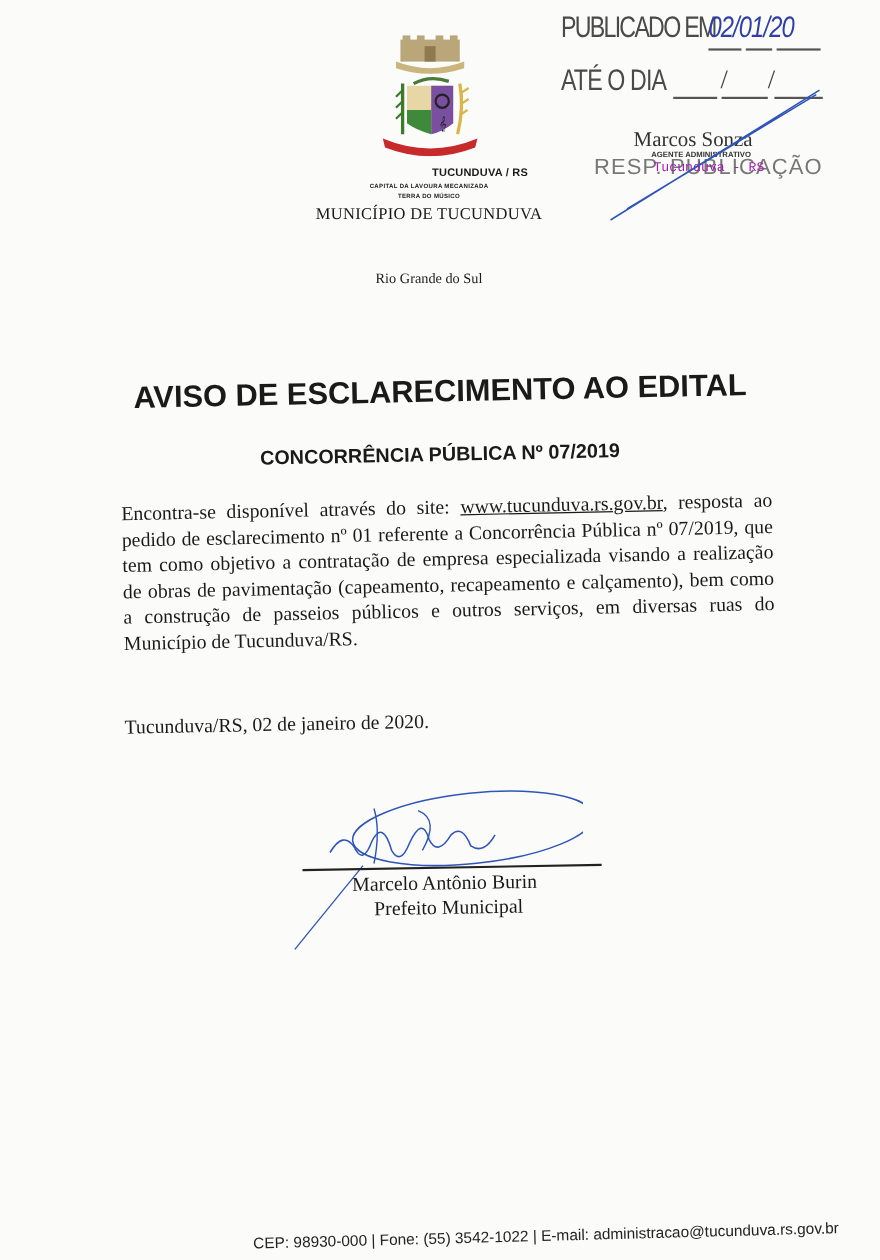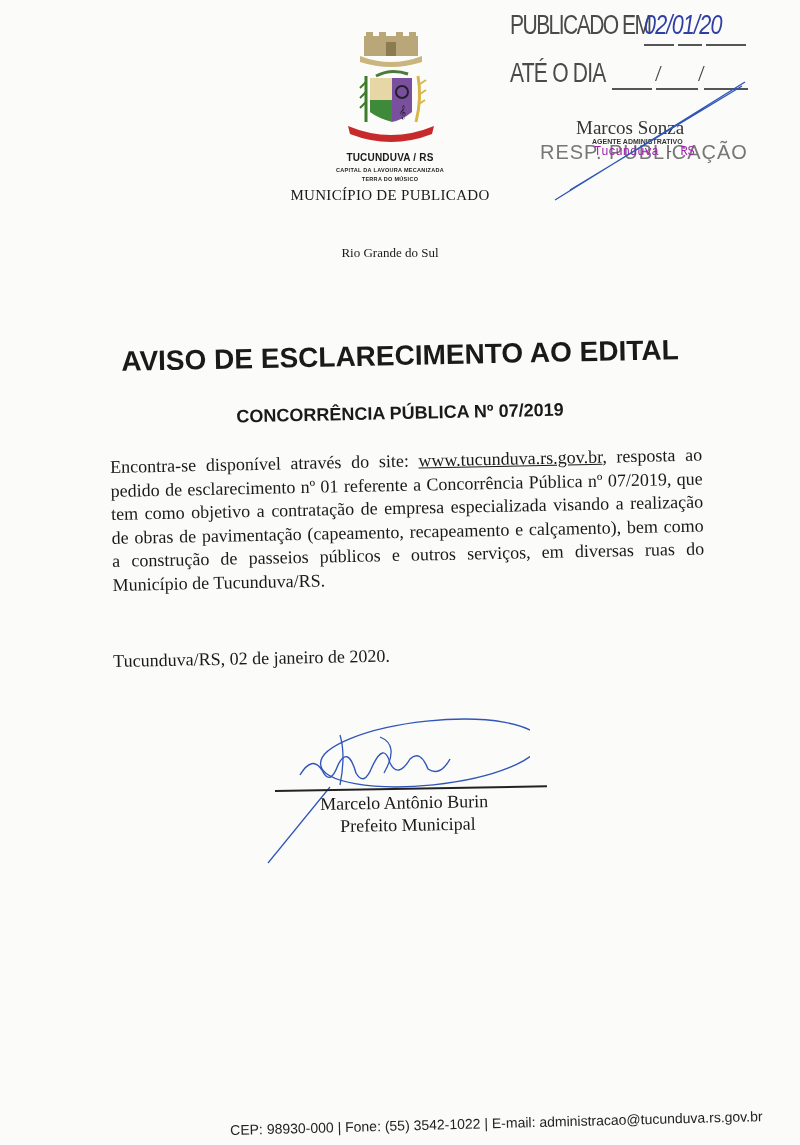--- a/index.html
+++ b/index.html
@@ -6,21 +6,21 @@
   body {
     width: 800px; height: 1145px; position: relative; overflow: hidden;
     background: #fbfbfa;
     font-family: "Liberation Serif", serif;
     color: #1a1a1a;
   }
   .abs { position: absolute; }
 
   
   #crest { left: 336px; top: 32px; width: 110px; height: 110px; }
-  .crest-city { left: 300px; top: 152px; width: 180px; text-align: center;
+  .crest-city { left: 300px; top: 152px; width: 180px; text-align: right;
     font-family: "Liberation Sans", sans-serif; font-weight: bold; font-size: 10px; letter-spacing: 0.2px; }
   .crest-sub { left: 300px; width: 180px; text-align: center;
     font-family: "Liberation Sans", sans-serif; font-weight: bold; font-size: 5.5px; letter-spacing: 0.3px; }
   .muni { left: 260px; top: 187px; width: 260px; text-align: center; font-size: 15px; letter-spacing: 0.3px; }
   .state { left: 260px; top: 205px; width: 260px; text-align: center; font-size: 13px; margin-top: 40px; }
   .stamp-line1 { left: 510px; top: 10px; font-size: 27px; letter-spacing: -2px; transform: scaleX(0.78); transform-origin: left; font-family: "Liberation Sans Narrow", "Liberation Sans", sans-serif; color: #4a4a4a; }
   .stamp-line2 { left: 510px; top: 58px; font-size: 27px; letter-spacing: -1px; transform: scaleX(0.78); transform-origin: left; font-family: "Liberation Sans", sans-serif; color: #4a4a4a; }
   .stamp-date { left: 644px; top: 10px; font-size: 27px; font-style: italic; color: #2f3fa5;
     font-family: "Liberation Sans", sans-serif; transform: scaleX(0.8); transform-origin: left; letter-spacing: -1px; }
   .stamp-under { height: 2px; background: #555; }
@@ -72,21 +72,21 @@
   <path d="M82 44 Q86 66 80 90" stroke="#d9b64a" stroke-width="3" fill="none"></path>
   <path d="M84 52 L90 48 M84 62 L90 58 M83 72 L89 68" stroke="#d9b64a" stroke-width="2"></path>
 
   <path d="M40 44 Q55 36 72 42" stroke="#4b7a3a" stroke-width="3" fill="none"></path>
 
   <path d="M12 94 Q55 112 98 94 L96 102 Q55 118 14 102 Z" fill="#c62a2a"></path>
 </svg>
 <div class="abs crest-city">TUCUNDUVA / RS</div>
 <div class="abs crest-sub" style="top:167px">CAPITAL DA LAVOURA MECANIZADA</div>
 <div class="abs crest-sub" style="top:176px">TERRA DO MÚSICO</div>
-<div class="abs muni">MUNICÍPIO DE PUBLICADO</div>
+<div class="abs muni">MUNICÍPIO DE TUCUNDUVA</div>
 <div class="abs state">Rio Grande do Sul</div>
 
 <div class="abs stamp-line1">PUBLICADO EM</div>
 <div class="abs stamp-date">02/01/20</div>
 <div class="abs stamp-under" style="left:644px;top:44px;width:30px"></div>
 <div class="abs stamp-under" style="left:678px;top:44px;width:24px"></div>
 <div class="abs stamp-under" style="left:706px;top:44px;width:40px"></div>
 <div class="abs stamp-line2">ATÉ O DIA</div>
 <div class="abs stamp-under" style="left:612px;top:88px;width:40px"></div>
 <div class="abs stamp-under" style="left:656px;top:88px;width:42px"></div>

